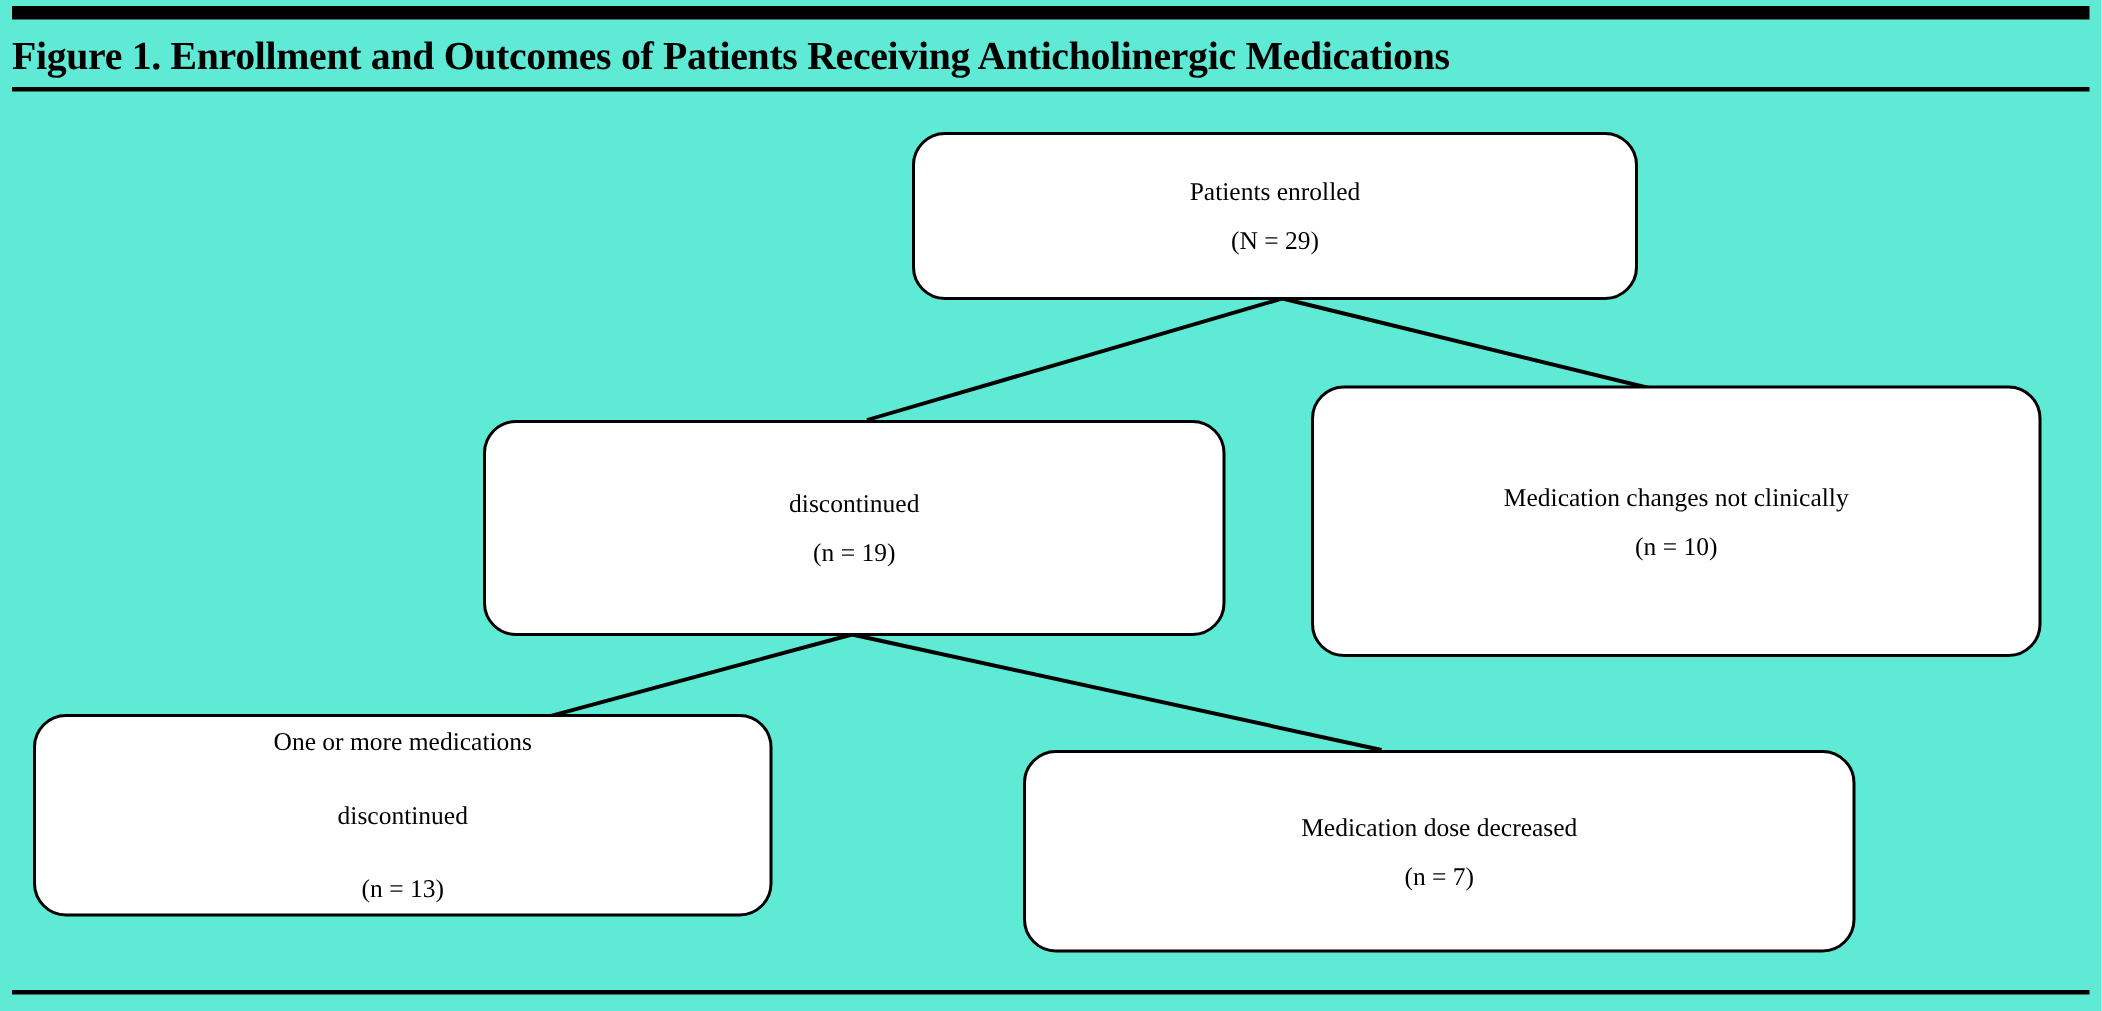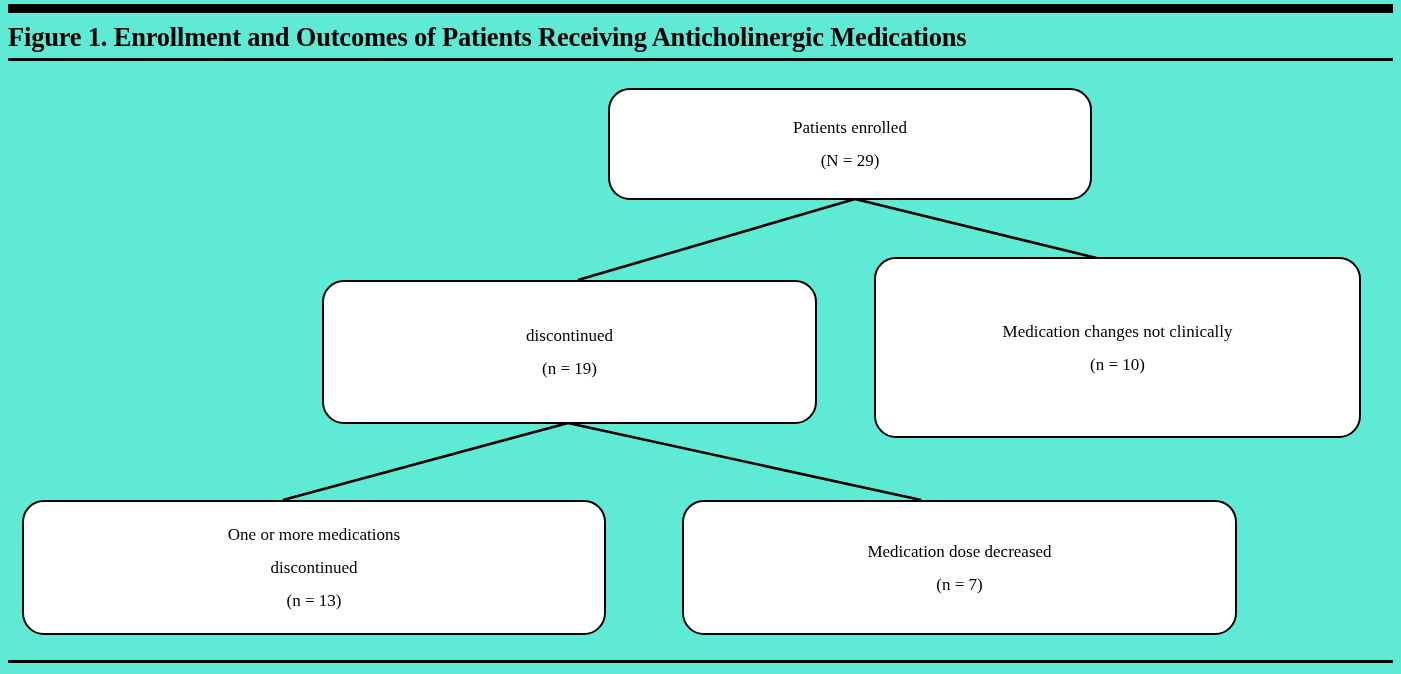--- a/index.html
+++ b/index.html
@@ -82,21 +82,21 @@
     text-align: center;
     font-size: 17px;
     line-height: 33px;
     color: #000000;
   }
   .node .line { display: block; white-space: nowrap; }
 
   #node-enrolled      { left: 608px; top: 88px;  width: 484px; height: 112px; }
   #node-appropriate   { left: 322px; top: 280px; width: 495px; height: 144px; }
   #node-not-appropriate { left: 874px; top: 257px; width: 487px; height: 181px; }
-  #node-discontinued  { left: 22px;  top: 500px; width: 584px; height: 135px; }
+  #node-discontinued  { left: 22px;  top: 476px; width: 493px; height: 135px; gap: 16px; }
   #node-dose-decreased{ left: 682px; top: 500px; width: 555px; height: 135px; }
 </style>
 </head>
 <body>
 
 <div id="figure-root">
 
   <div class="top-rule"></div>
 
   <div class="figure-title">Figure 1. Enrollment and Outcomes of Patients Receiving Anticholinergic Medications</div>

